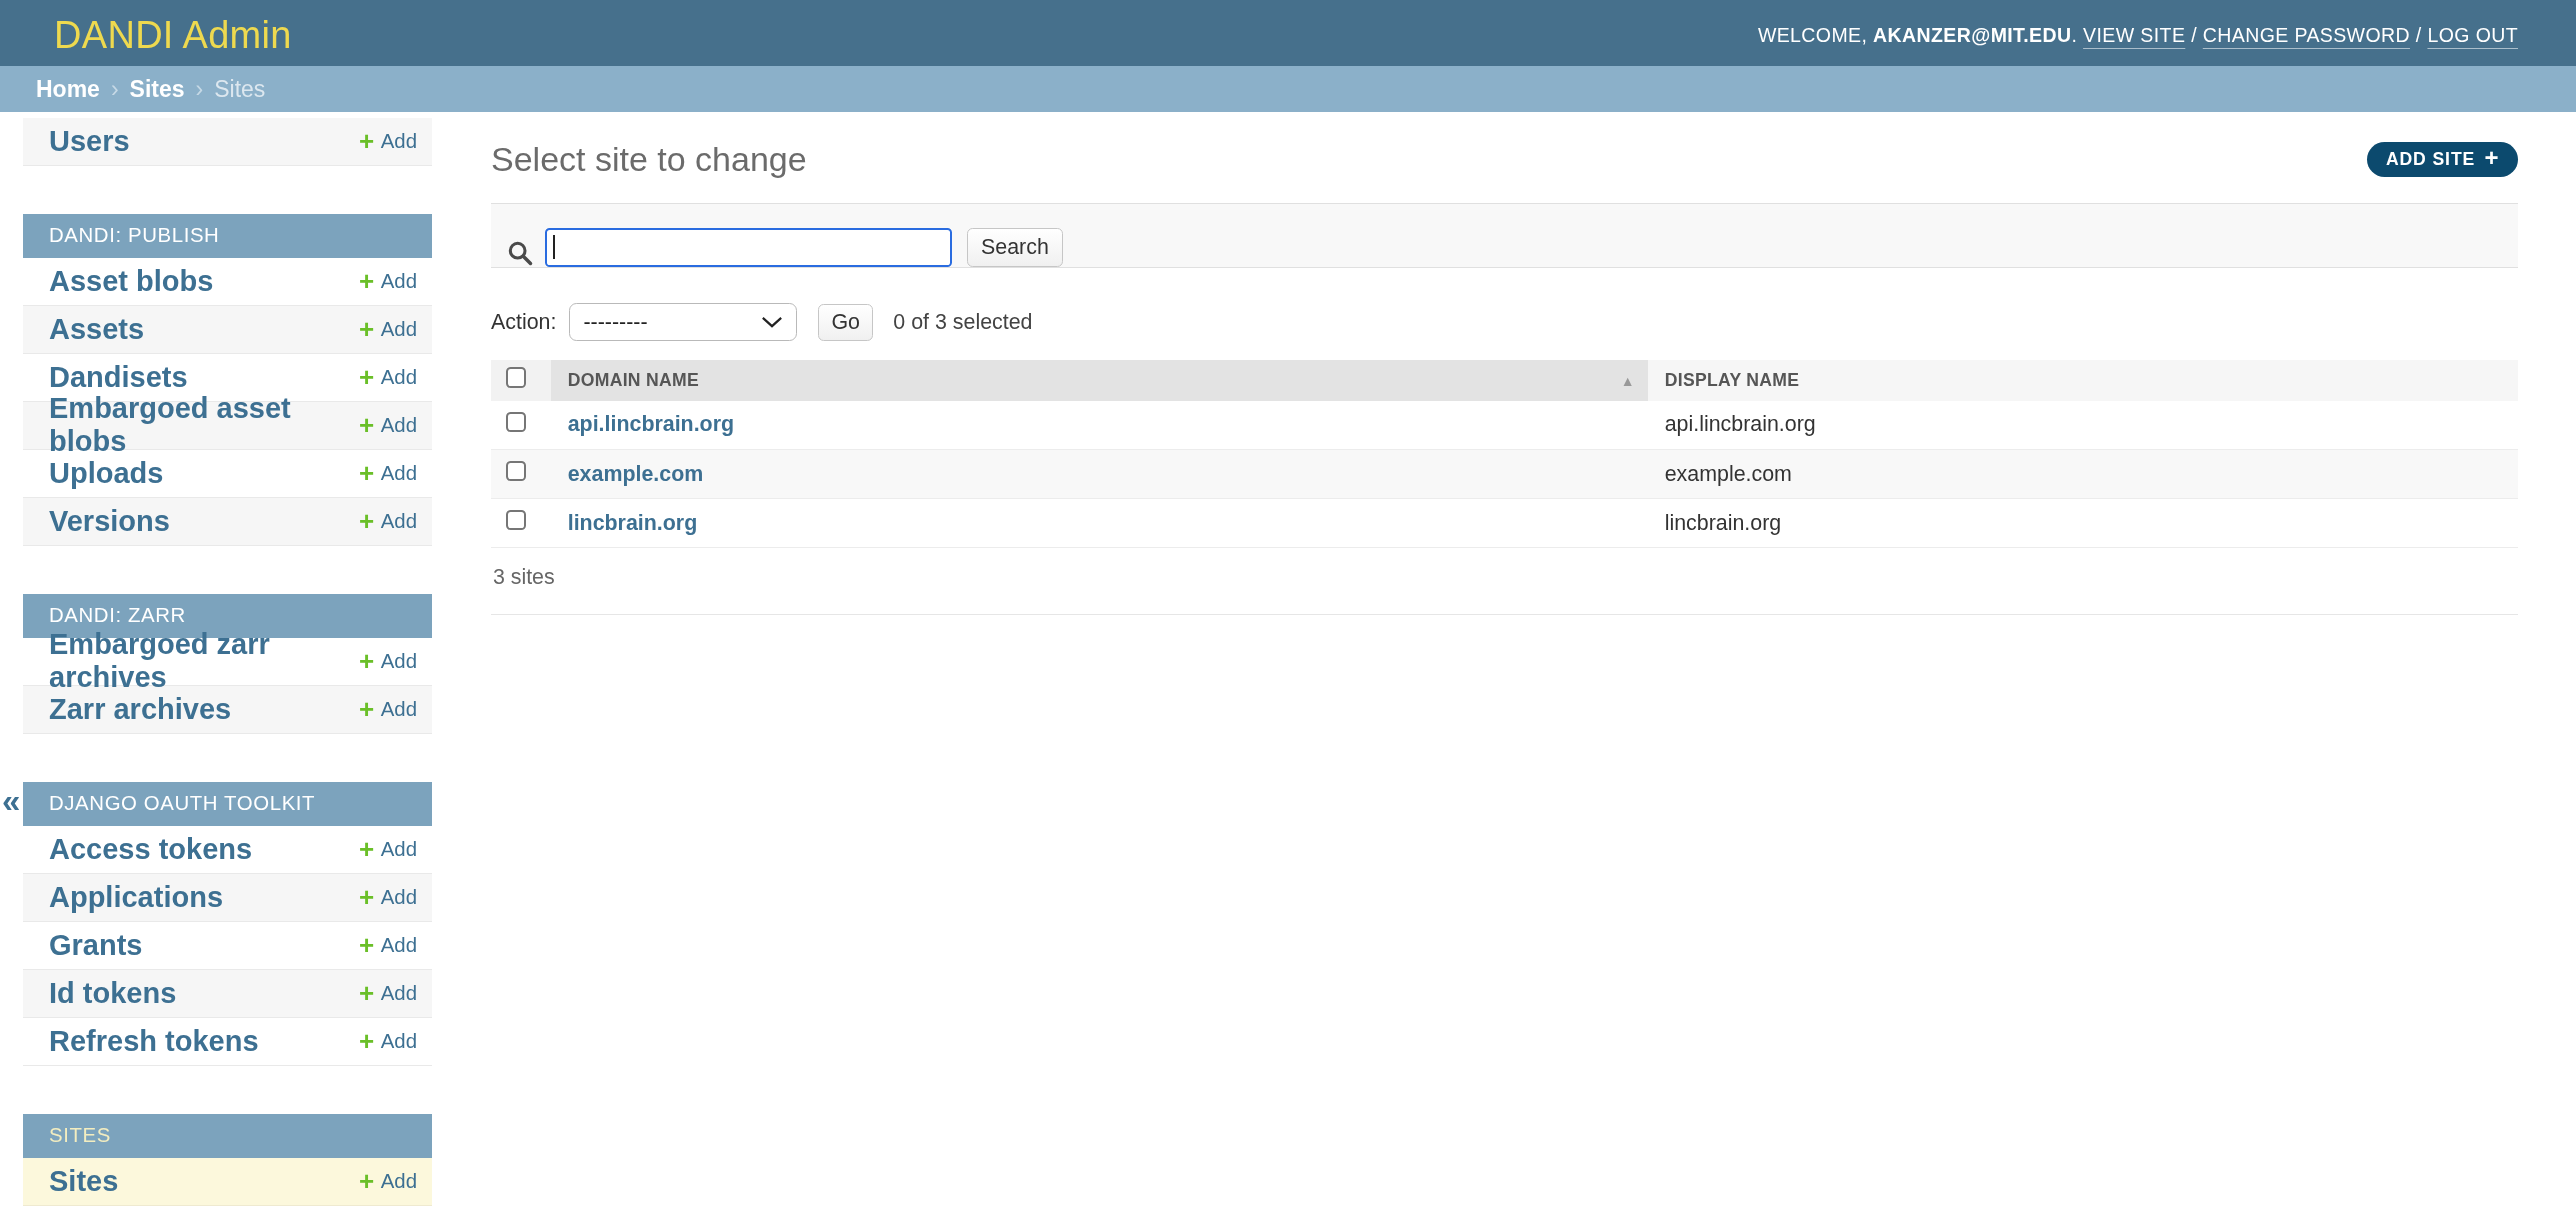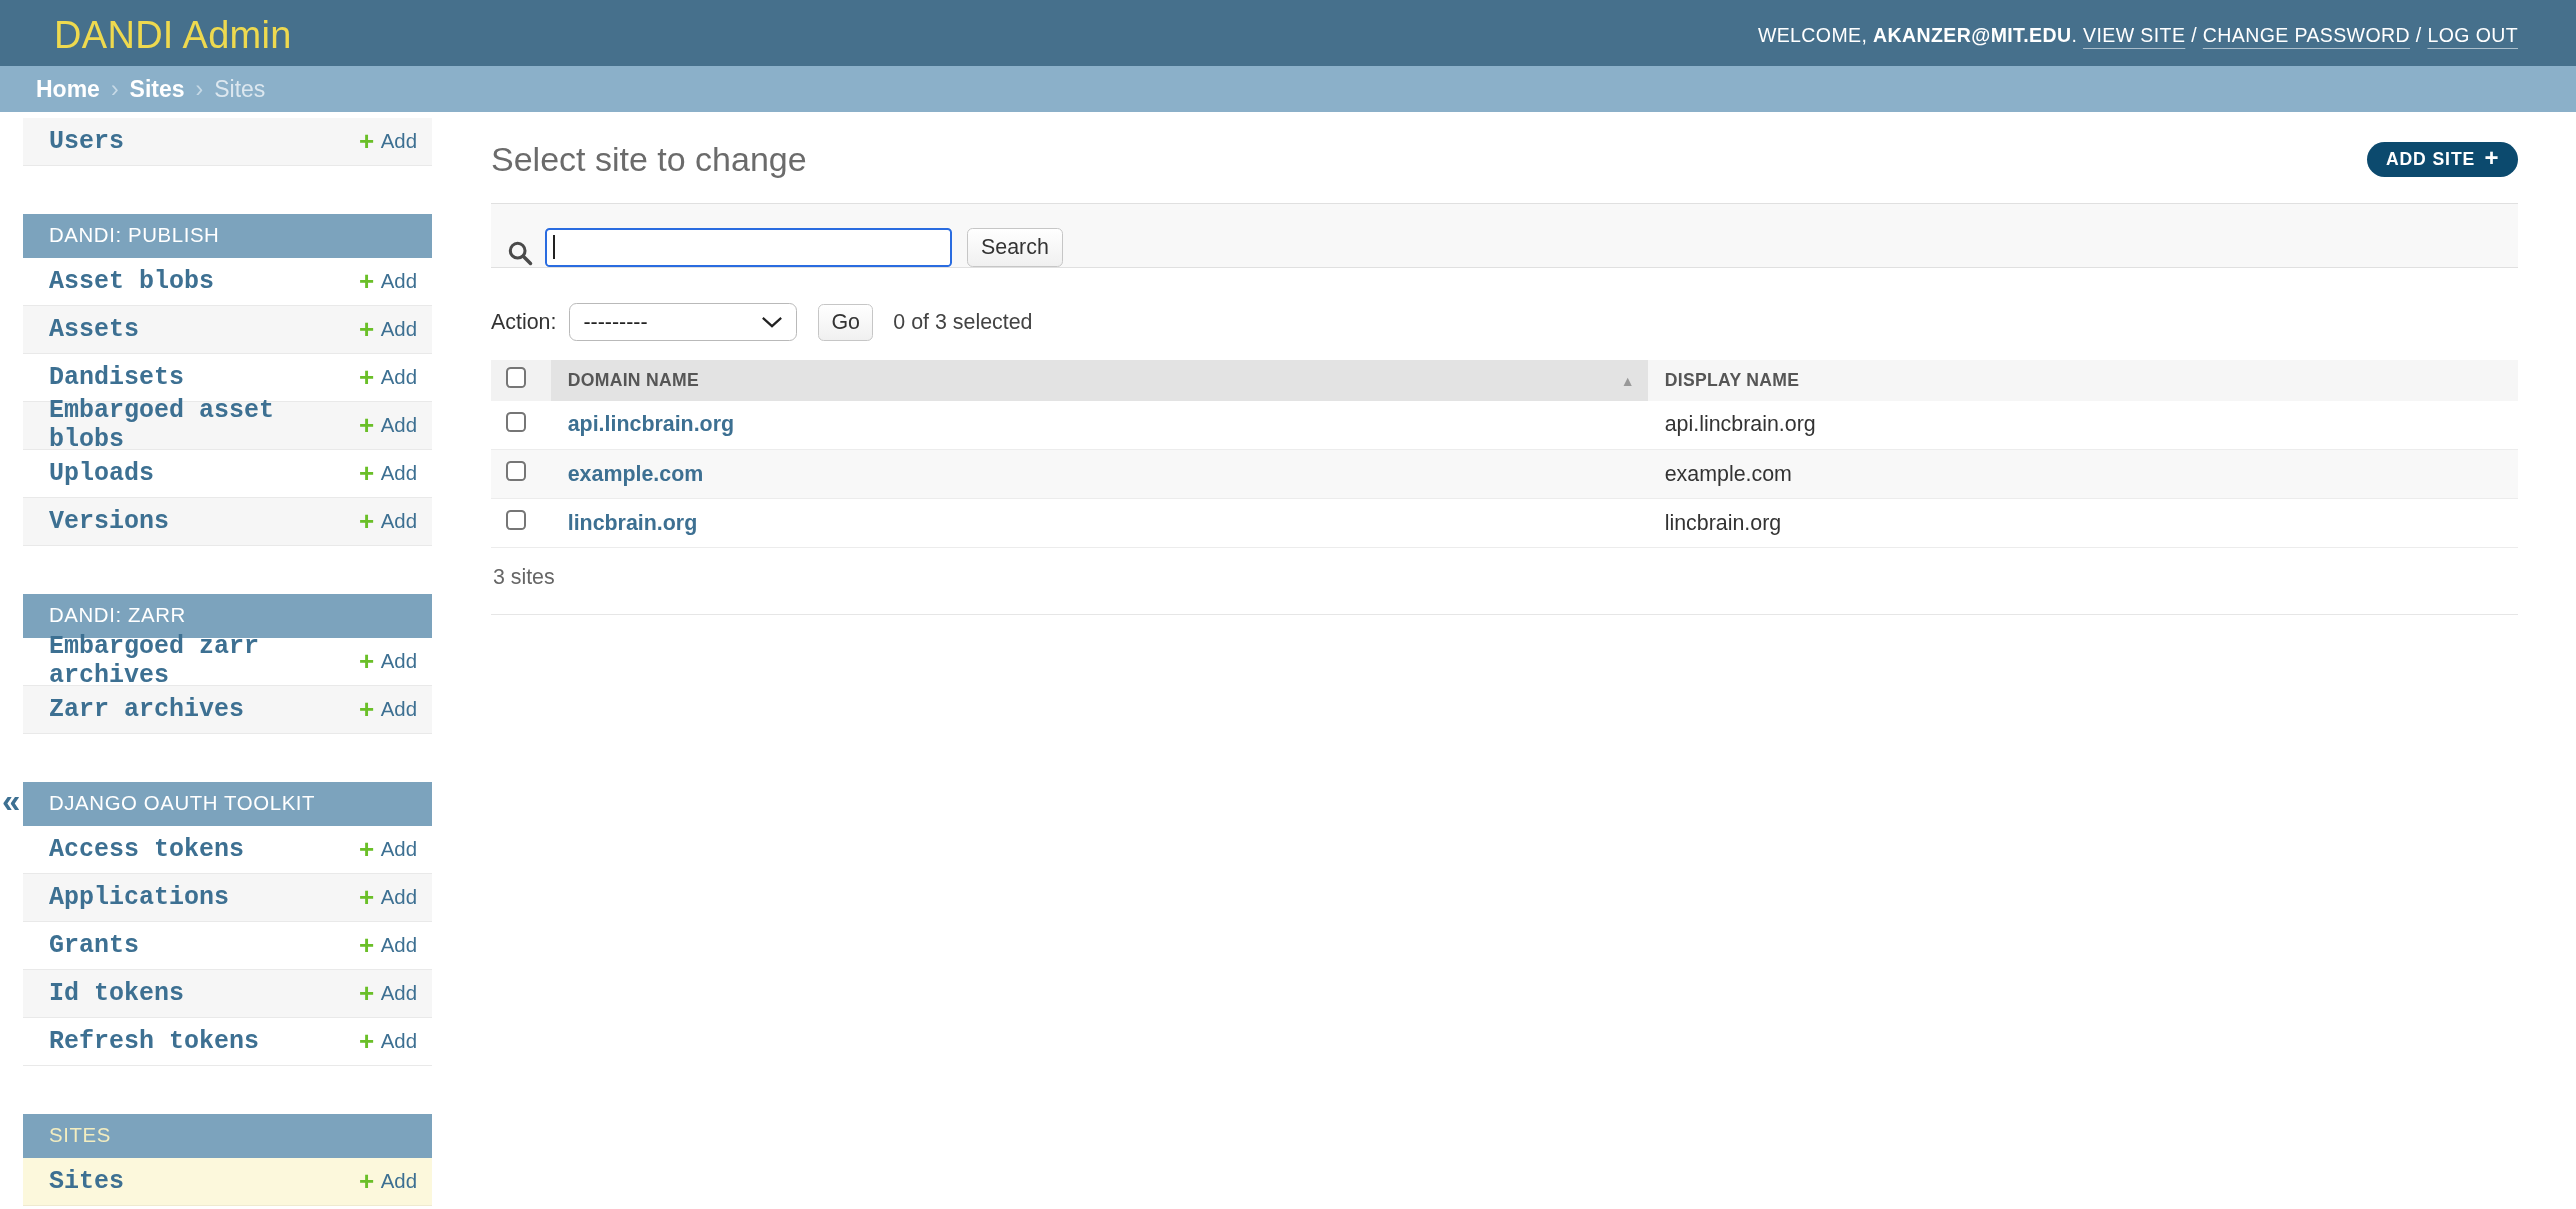--- a/index.html
+++ b/index.html
@@ -48,21 +48,21 @@
     font-weight: 500; letter-spacing: 0.6px; display: flex; align-items: center;
     padding-left: 26px;
   }
   .nav-caption.current { color: #f3edc0; }
   .nav-row {
     height: 48px; display: flex; align-items: center; justify-content: space-between;
     padding: 0 15px 0 26px; background: #fff; border-bottom: 0.9px solid #e9e9e9;
   }
   .nav-row.alt { background: #f6f6f6; }
   .nav-row.current { background: #fcf8dc; border-bottom-color: #efead0; }
-  .nav-row .model { color: #3d7092; font-weight: 700; font-size: 25px; font-family: Liberation Mono, monospace; }
+  .nav-row .model { color: #3d7092; font-weight: 700; font-size: 29px; }
   .nav-row .add { color: #3d7092; font-size: 20.4px; display: flex; align-items: center; }
   .nav-row .plus { color: #6abf28; font-weight: 700; font-size: 26px; line-height: 1; margin-right: 6.5px; }
   .nav-gap { height: 48px; background: #fff; }
 
   
   .main { flex: 1; padding: 0 58px 0 59px; }
 
   .page-header { margin-top: 28px; display: flex; align-items: center; justify-content: space-between; }
   .page-title { font-size: 34px; font-weight: 400; color: #6b6b6b; }
   .add-site-btn {

